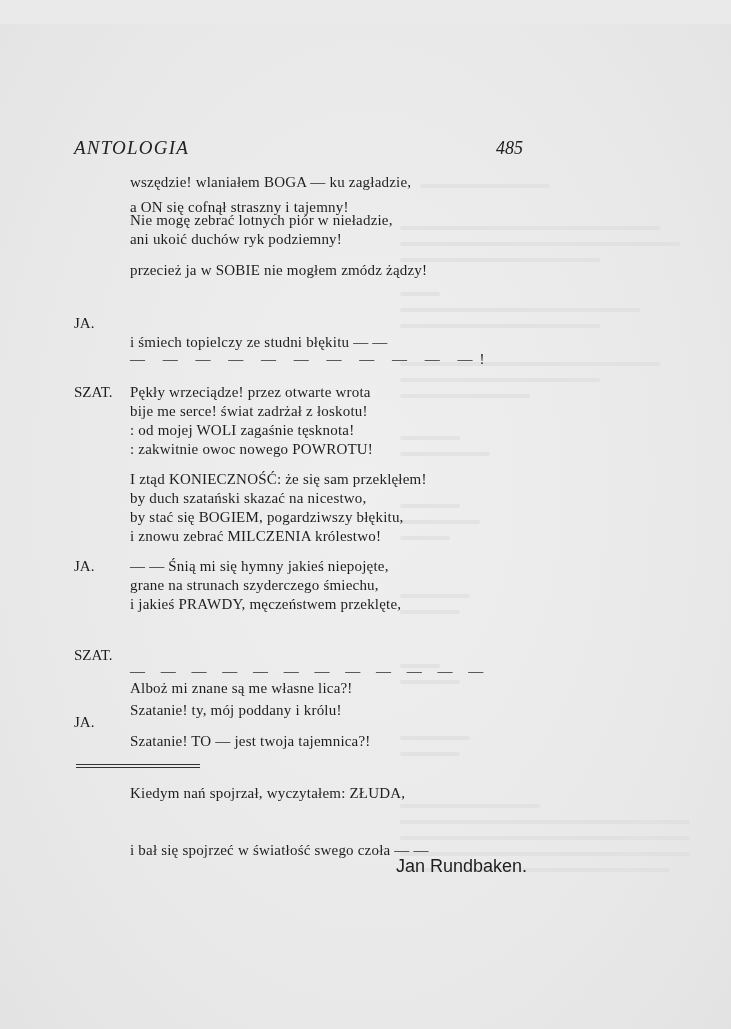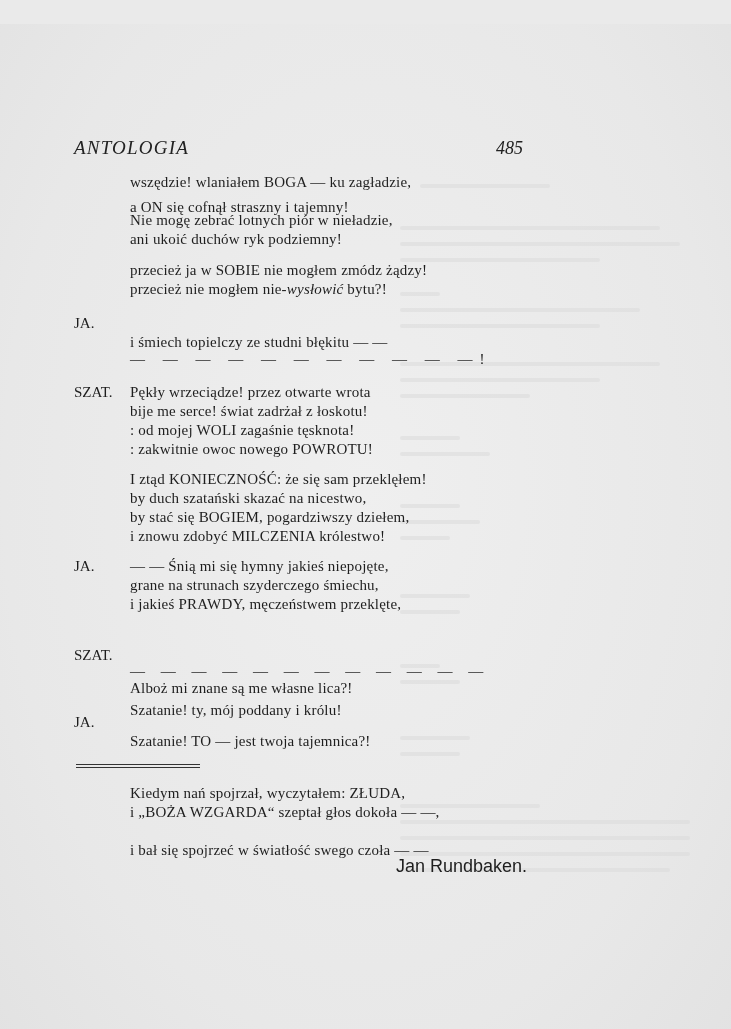--- a/index.html
+++ b/index.html
@@ -77,51 +77,49 @@
 
   <div class="running-head">ANTOLOGIA</div>
   <div class="page-number">485</div>
 
   <div class="line" style="top:150px">wszędzie! wlaniałem BOGA — ku zagładzie,</div>
   <div class="line" style="top:175px">a ON się cofnął straszny i tajemny!</div>
   <div class="line" style="top:188px">Nie mogę zebrać lotnych piór w nieładzie,</div>
   <div class="line" style="top:207px">ani ukoić duchów ryk podziemny!</div>
 
   <div class="line" style="top:238px">przecież ja w SOBIE nie mogłem zmódz żądzy!</div>
-  <div class="line" style="top:257px"><span>przecież nie mogłem nie-</span><i class="em">wysłowić</i><span> bytu?!</span></div>
 
   <div class="speaker" style="top:291px">JA.</div>
   <div class="line" style="top:310px">i śmiech topielczy ze studni błękitu — —</div>
   <div class="dashes" style="top:327px">— — — — — — — — — — —!</div>
 
   <div class="speaker" style="top:360px">SZAT.</div>
   <div class="line" style="top:360px">Pękły wrzeciądze! przez otwarte wrota</div>
   <div class="line" style="top:379px">bije me serce! świat zadrżał z łoskotu!</div>
   <div class="line" style="top:398px">: od mojej WOLI zagaśnie tęsknota!</div>
   <div class="line" style="top:417px">: zakwitnie owoc nowego POWROTU!</div>
 
   <div class="line" style="top:447px">I ztąd KONIECZNOŚĆ: że się sam przeklęłem!</div>
   <div class="line" style="top:466px">by duch szatański skazać na nicestwo,</div>
-  <div class="line" style="top:485px">by stać się BOGIEM, pogardziwszy dziełem,</div>
-  <div class="line" style="top:504px">i znowu zdobyć MILCZENIA królestwo!</div>
+  <div class="line" style="top:485px">by stać się BOGIEM, pogardziwszy błękitu,</div>
+  <div class="line" style="top:504px">i znowu zebrać MILCZENIA królestwo!</div>
 
   <div class="speaker" style="top:534px">JA.</div>
   <div class="line" style="top:534px">— — Śnią mi się hymny jakieś niepojęte,</div>
   <div class="line" style="top:553px">grane na strunach szyderczego śmiechu,</div>
   <div class="line" style="top:572px">i jakieś PRAWDY, męczeństwem przeklęte,</div>
 
   <div class="speaker" style="top:623px">SZAT.</div>
   <div class="dashes" style="top:639px;letter-spacing:6px">— — — — — — — — — — — —</div>
   <div class="line" style="top:656px">Alboż mi znane są me własne lica?!</div>
 
   <div class="speaker" style="top:690px">JA.</div>
   <div class="line" style="top:678px">Szatanie! ty, mój poddany i królu!</div>
   <div class="line" style="top:709px">Szatanie! TO — jest twoja tajemnica?!</div>
 
   <div class="rule" style="top:740px"></div>
   <div class="rule" style="top:743px"></div>
 
   <div class="line" style="top:761px">Kiedym nań spojrzał, wyczytałem: ZŁUDA,</div>
-  <div class="line" style="top:780px">i „BOŻA WZGARDA“ szeptał głos dokoła — —,</div>
   <div class="line" style="top:818px">i bał się spojrzeć w światłość swego czoła — —</div>
 
   <div class="signature">Jan Rundbaken.</div>
 </div>
 
 </body></html>

